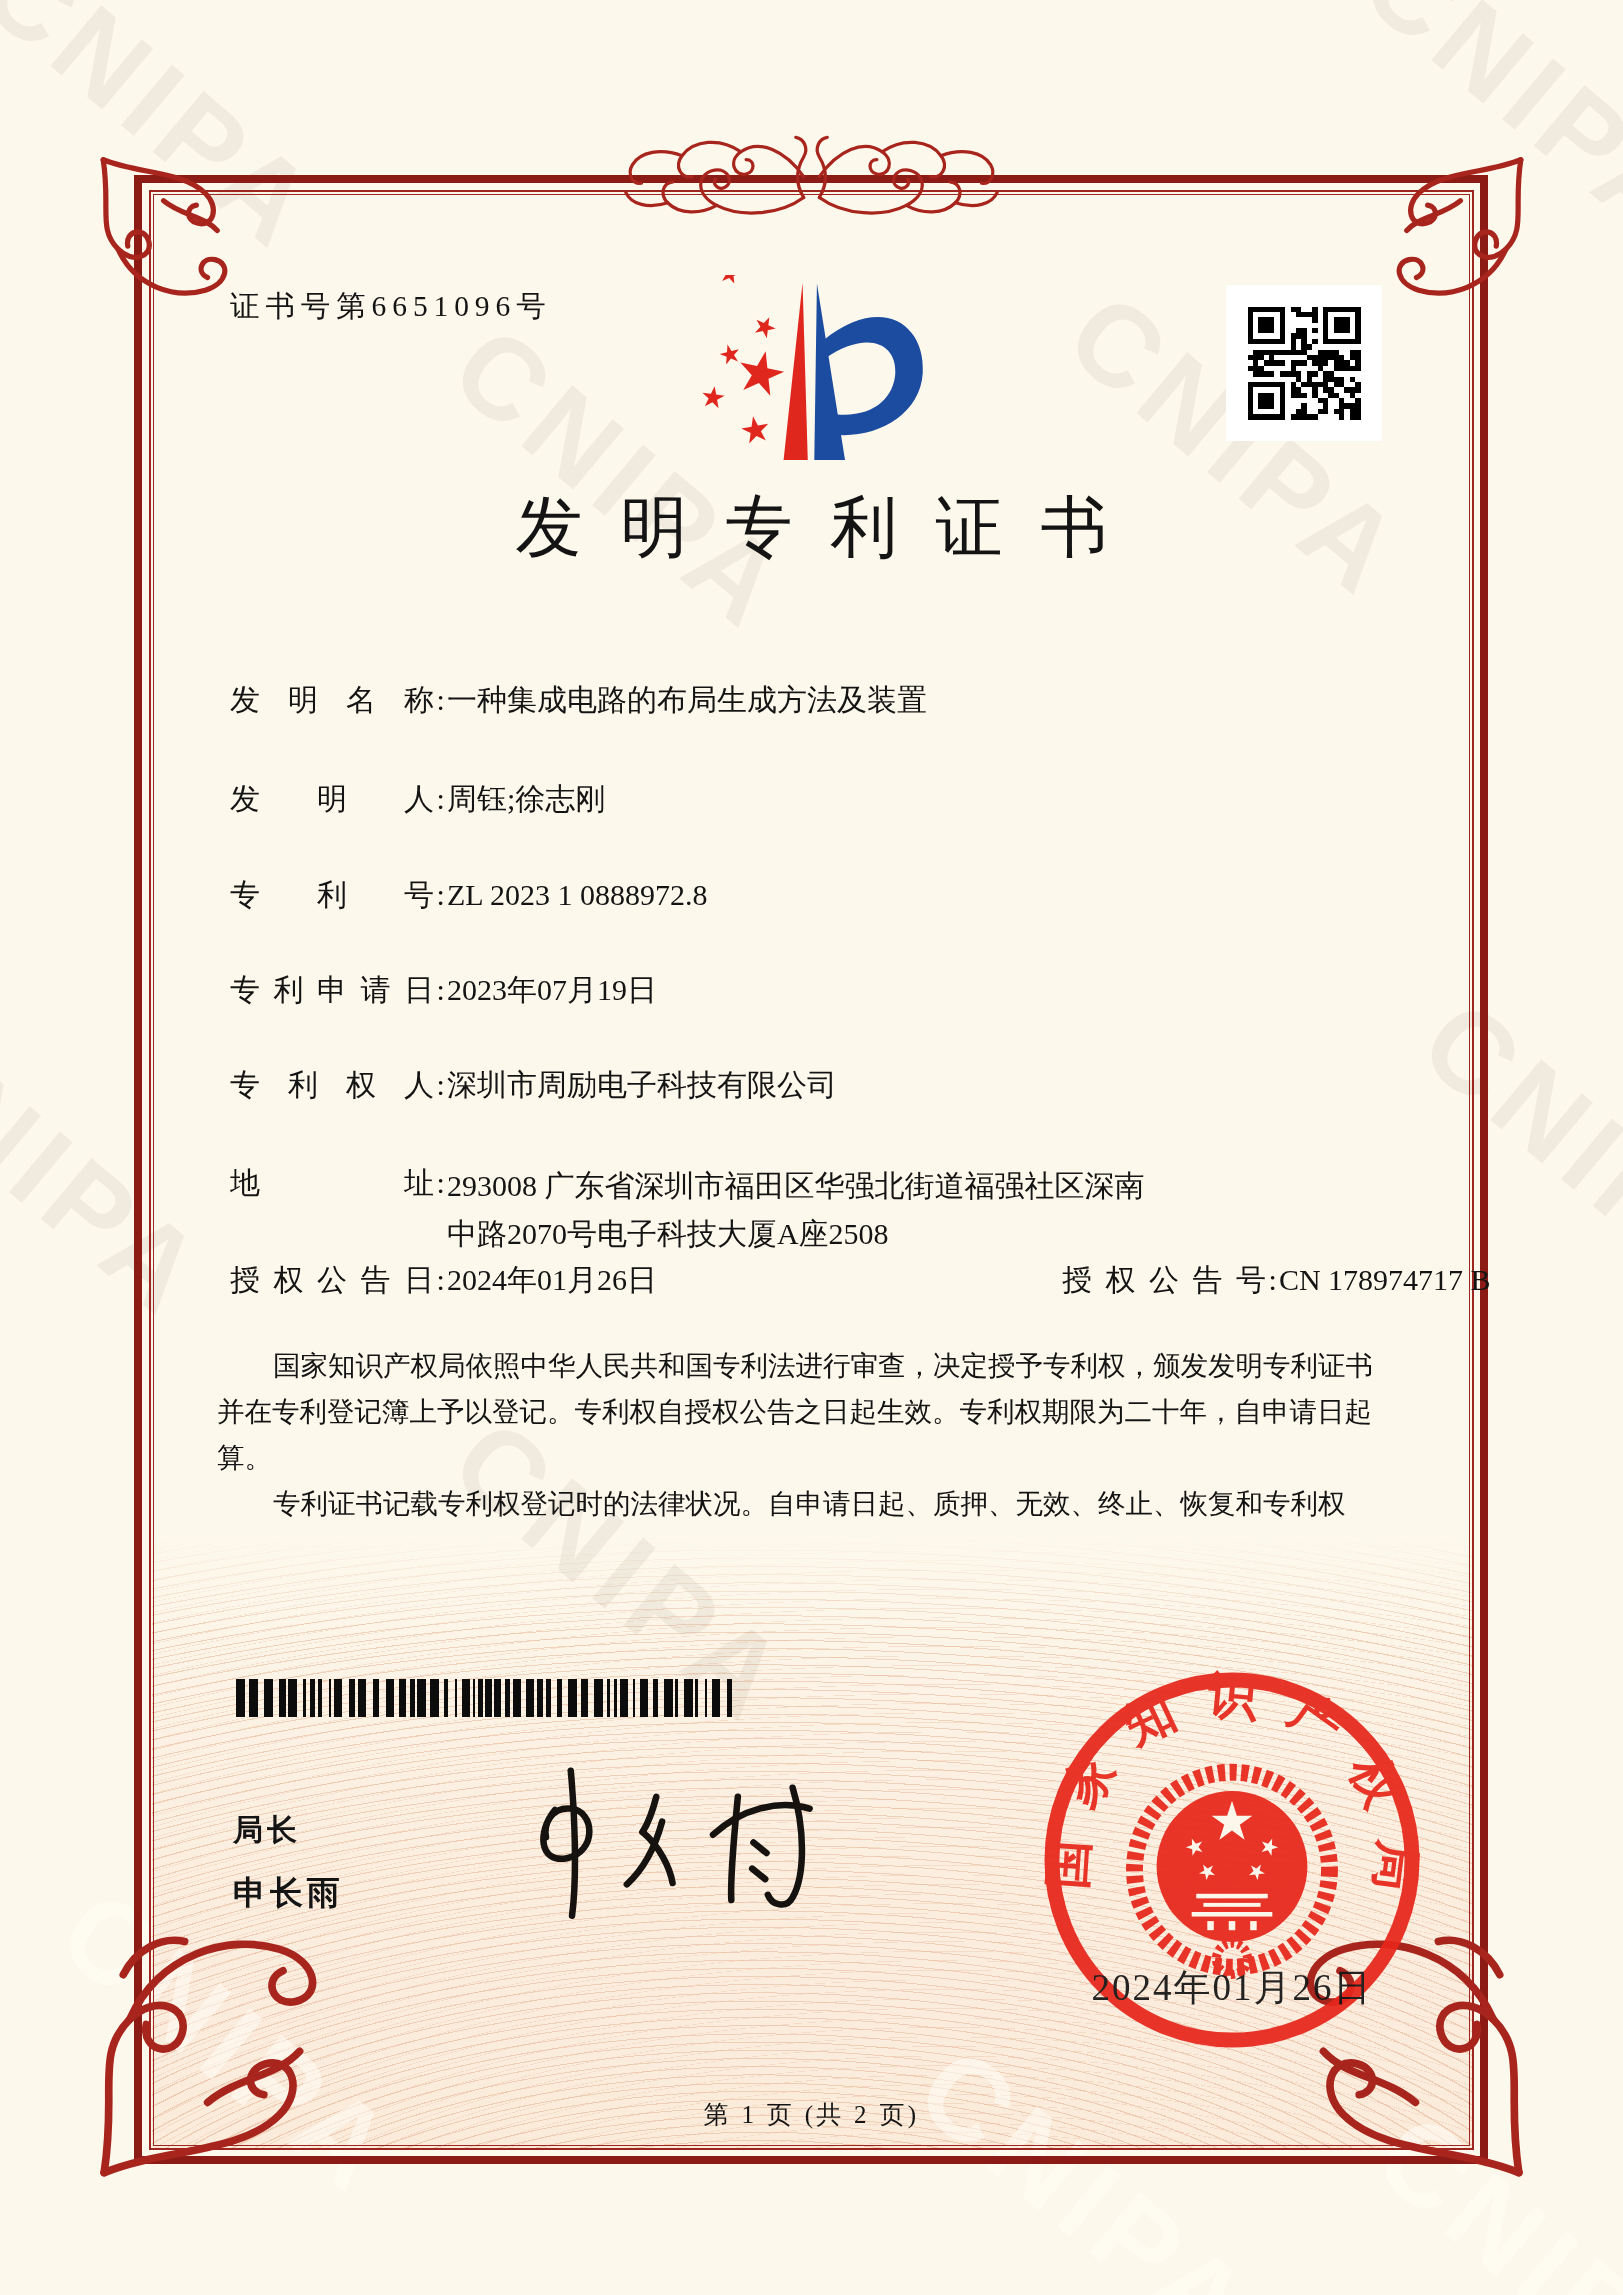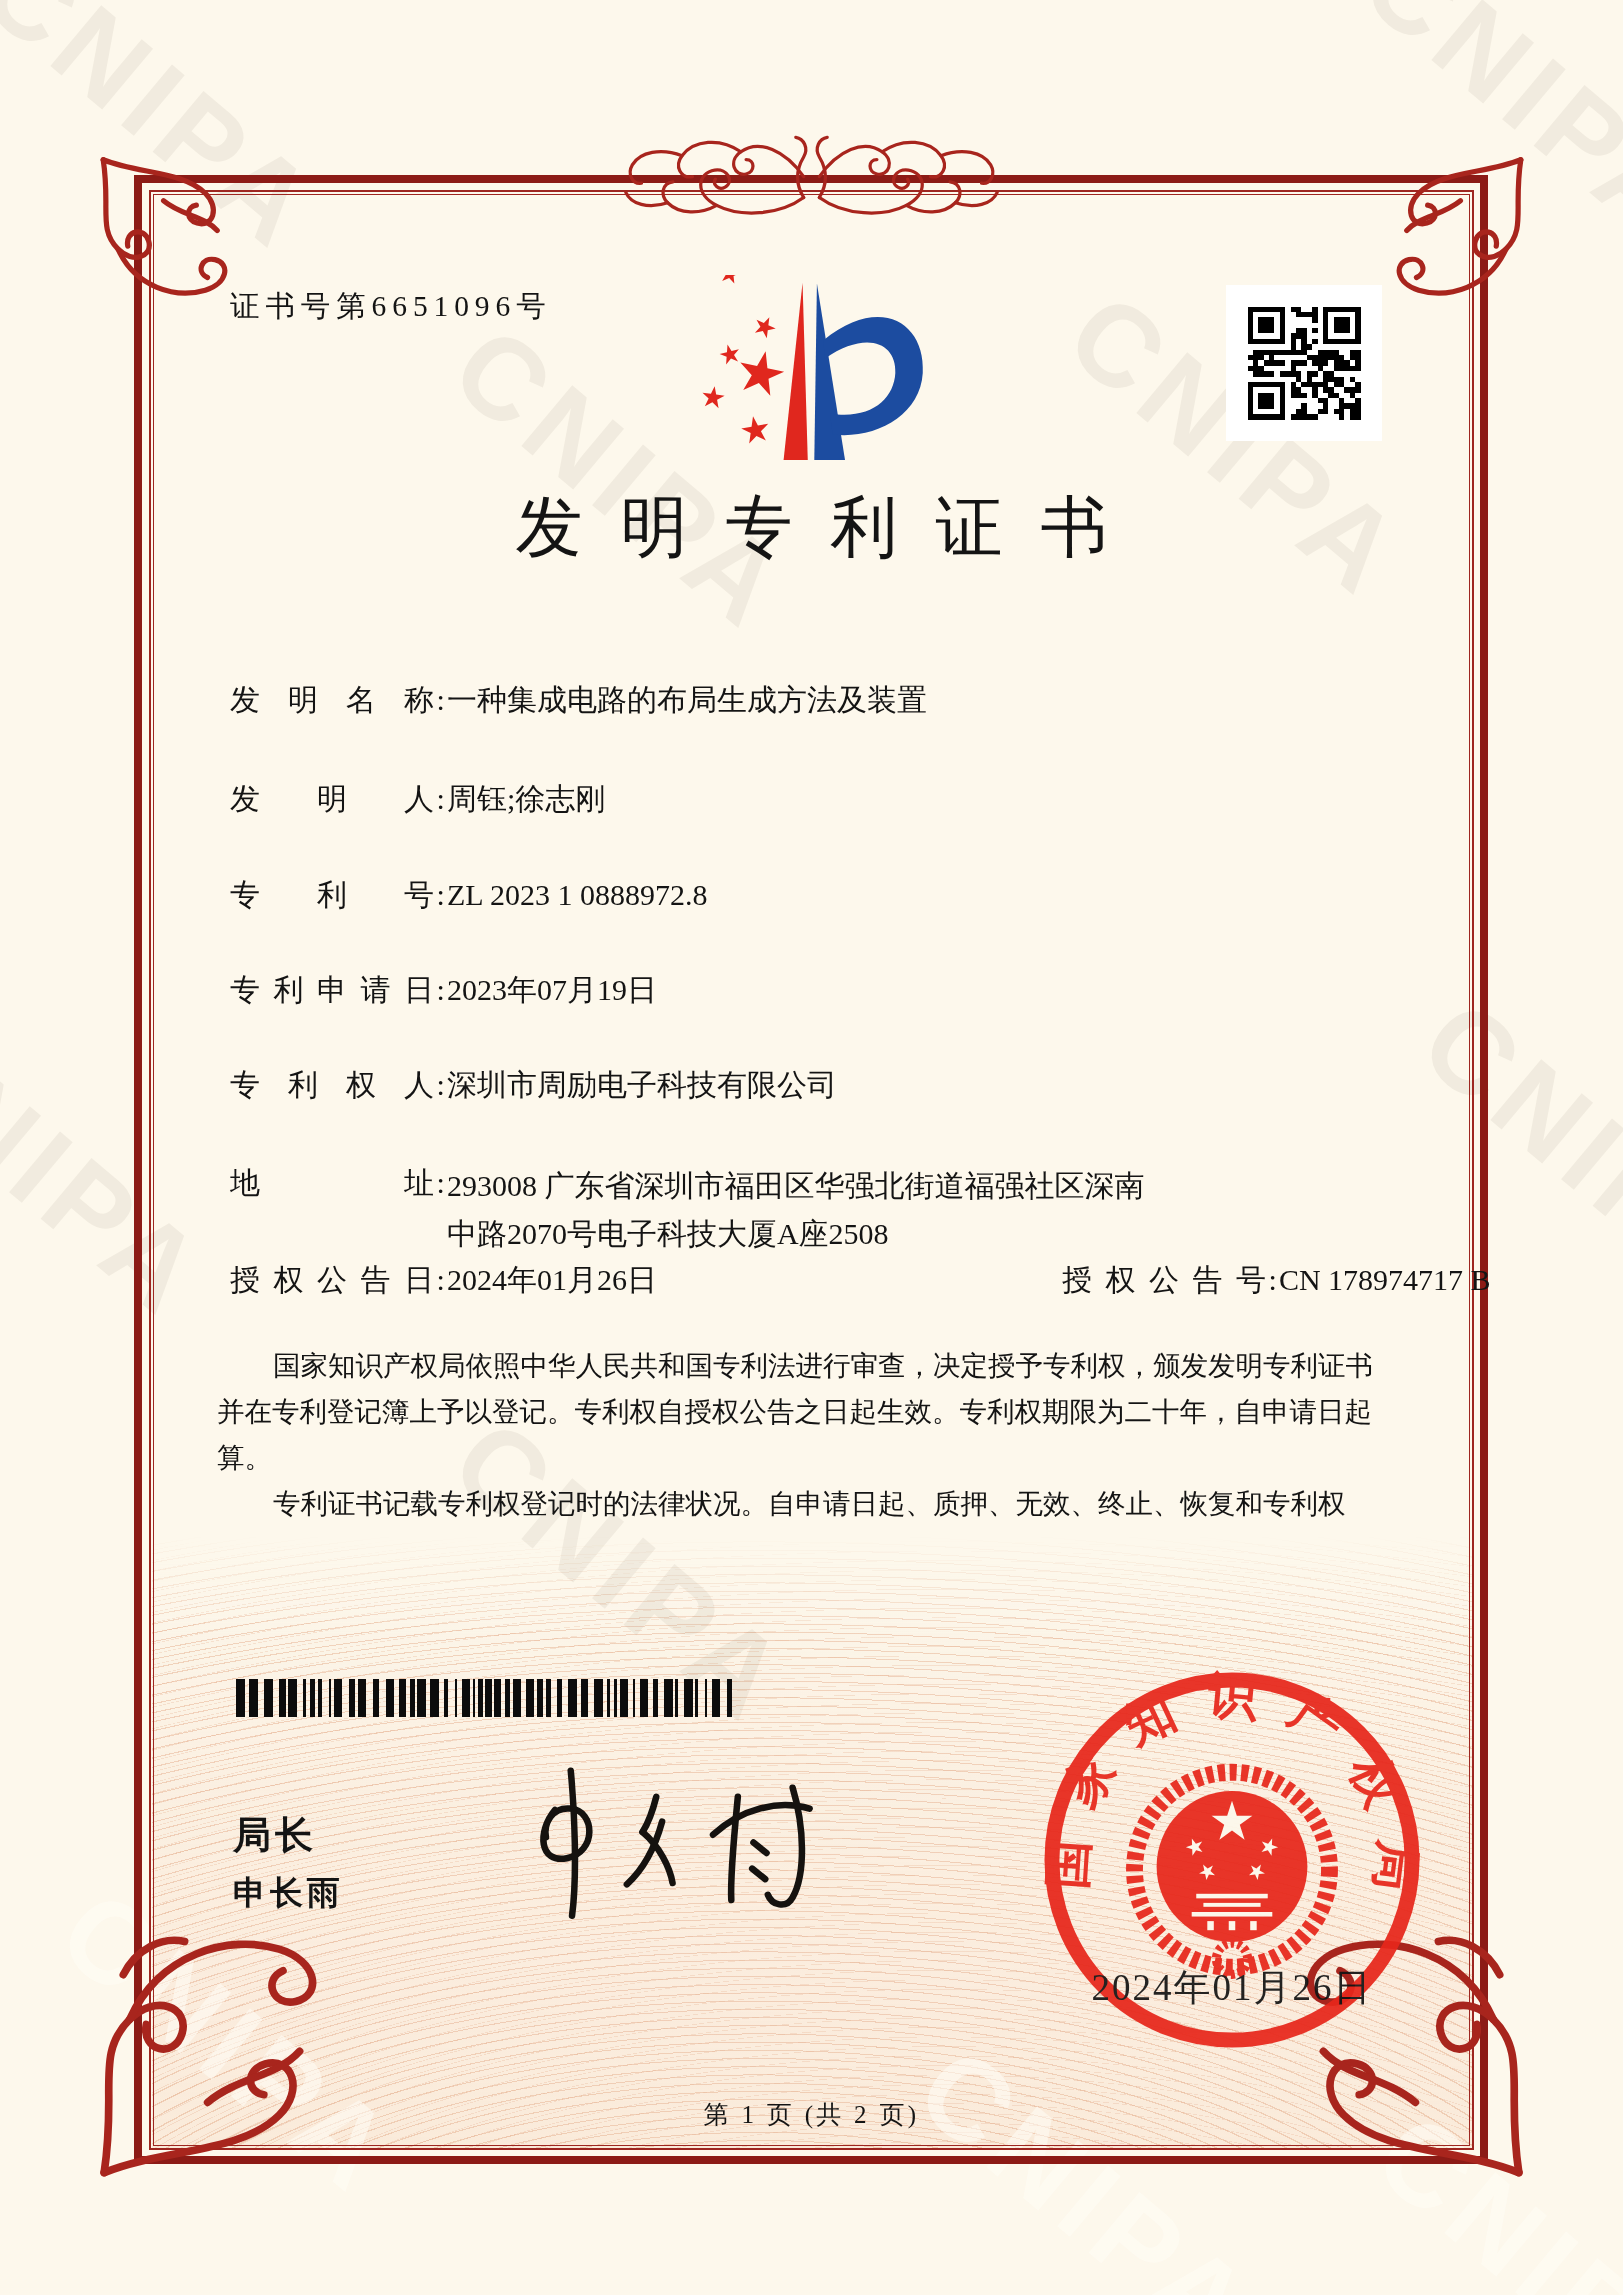--- a/index.html
+++ b/index.html
@@ -51,21 +51,21 @@
 
   
   .paras{position:absolute;left:217px;top:1343px;width:1193px;font-size:27.5px;line-height:46px;z-index:4;}
   .paras div{white-space:nowrap;}
   .paras .first{text-indent:56px;}
 
   
   .barcode{position:absolute;left:236px;top:1679px;width:488px;height:38px;display:flex;z-index:4;}
   .barcode i{display:block;height:100%;background:#0c0c0c;flex:none;}
   .sig-title{position:absolute;left:233px;top:1810px;font-family:"Liberation Sans","DejaVu Sans",sans-serif;
-             font-weight:700;font-size:38px;letter-spacing:3.9px;z-index:4;}
+             font-weight:700;font-size:30px;letter-spacing:3.9px;z-index:4;}
   .sig-name{position:absolute;left:233px;top:1871px;font-family:"Liberation Sans","DejaVu Sans",sans-serif;
             font-weight:700;font-size:33px;letter-spacing:3.9px;z-index:4;}
   .signature{position:absolute;left:497px;top:1759px;width:357px;height:171px;z-index:4;}
   .seal{position:absolute;left:1037px;top:1665px;width:390px;height:390px;z-index:5;}
 
   .pageno{position:absolute;left:0;top:2098px;width:100%;text-align:center;font-size:25px;
           letter-spacing:3.3px;z-index:4;}
   .footnote{position:absolute;left:592px;top:2170px;width:440px;height:81px;background:#fffdf8;
             display:flex;align-items:center;justify-content:center;font-size:31px;letter-spacing:7.2px;z-index:4;}
 </style>

